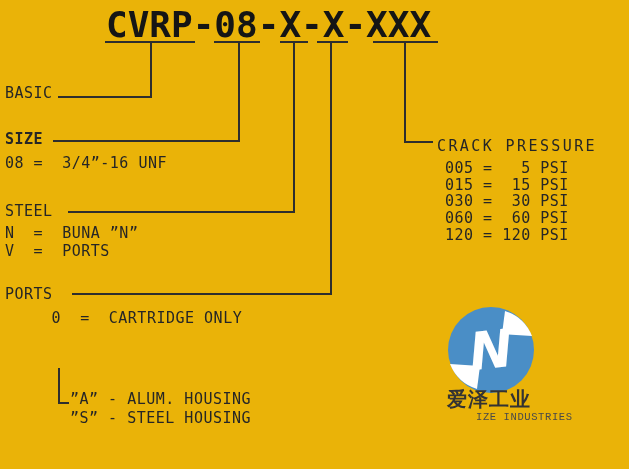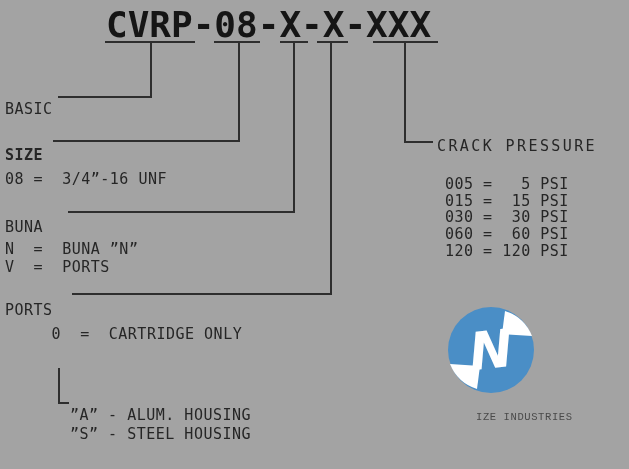--- a/index.html
+++ b/index.html
@@ -1,38 +1,37 @@
 <!DOCTYPE html>
 <html><head>
 <meta charset="utf-8">
 <style>
   html,body{margin:0;padding:0;background:#fff;}
   #canvas{
     position:relative;
     width:629px;height:469px;
-    background:#a3a3a3;
+    background:#eab308;
     font-family:"DejaVu Sans Mono", monospace;
     color:#262626;
     overflow:hidden;
   }
   .abs{position:absolute;}
   .title{
     font-size:36px;
     font-weight:bold;
     line-height:36px;
     letter-spacing:0;
     color:#151515;
     white-space:pre;
   }
   .lbl{
     font-size:15px;
     line-height:16px;
     letter-spacing:0.5px;
     white-space:pre;
-    margin-top:16px;
   }
   .crack-lbl{
     font-size:15px;
     line-height:16px;
     letter-spacing:2.4px;
     white-space:pre;
   }
   .hline{height:2px;background:#2e2e2e;}
   .vline{width:2px;background:#2e2e2e;}
   .cn{
@@ -80,21 +79,21 @@
   <div class="abs hline" style="left:404px;top:141px;width:29px;"></div>
 
   <div class="abs vline" style="left:58px;top:368px;height:36px;"></div>
   <div class="abs hline" style="left:58px;top:402px;width:11px;"></div>
 
   <div class="abs lbl" style="left:5px;top:85px;">BASIC</div>
 
   <div class="abs lbl" style="left:5px;top:131px;font-weight:bold;">SIZE</div>
   <div class="abs lbl" style="left:5px;top:155px;">08 =  3/4”-16 UNF</div>
 
-  <div class="abs lbl" style="left:5px;top:203px;">BUNA</div>
+  <div class="abs lbl" style="left:5px;top:203px;">STEEL</div>
   <div class="abs lbl" style="left:5px;top:225px;">N  =  BUNA ”N”</div>
   <div class="abs lbl" style="left:5px;top:243px;">V  =  PORTS</div>
 
   <div class="abs lbl" style="left:5px;top:286px;">PORTS</div>
   <div class="abs lbl" style="left:23px;top:310px;">   0  =  CARTRIDGE ONLY</div>
 
   <div class="abs lbl" style="left:70px;top:391px;">”A” - ALUM. HOUSING</div>
   <div class="abs lbl" style="left:70px;top:410px;">”S” - STEEL HOUSING</div>
 
   <div class="abs crack-lbl" style="left:437px;top:138px;">CRACK PRESSURE</div>
@@ -105,15 +104,16 @@
   <div class="abs lbl" style="left:445px;top:227px;">120 = 120 PSI</div>
 
   <div class="abs" style="left:445px;top:304px;width:92px;height:92px;">
     <svg width="92" height="92" viewBox="0 0 92 92" xmlns="http://www.w3.org/2000/svg">
       <circle cx="46" cy="46" r="43" fill="#4a8ec6"></circle>
       <path d="M 60 7 A 43 43 0 0 1 87 32 L 57 30 Z" fill="#ffffff"></path>
       <path d="M 32 85 A 43 43 0 0 1 5 60 L 35 62 Z" fill="#ffffff"></path>
       <text x="46" y="64" font-family="DejaVu Sans, sans-serif" font-size="52" font-weight="bold" font-style="italic" text-anchor="middle" fill="#ffffff" transform="rotate(-6 46 46)">N</text>
     </svg>
   </div>
+  <div class="abs cn" style="left:447px;top:388px;">爱泽工业</div>
   <div class="abs en" style="left:476px;top:411px;font-family:Liberation Mono, monospace;">IZE INDUSTRIES</div>
 
 </div>
 
 </body></html>

